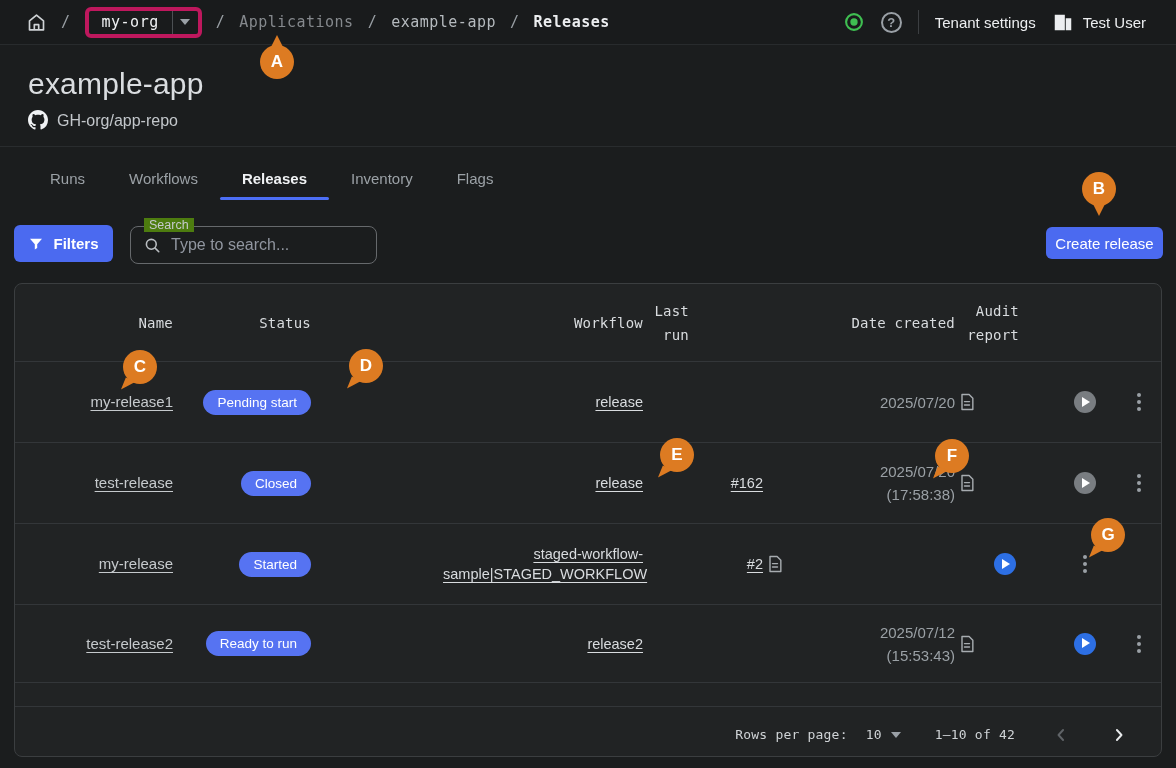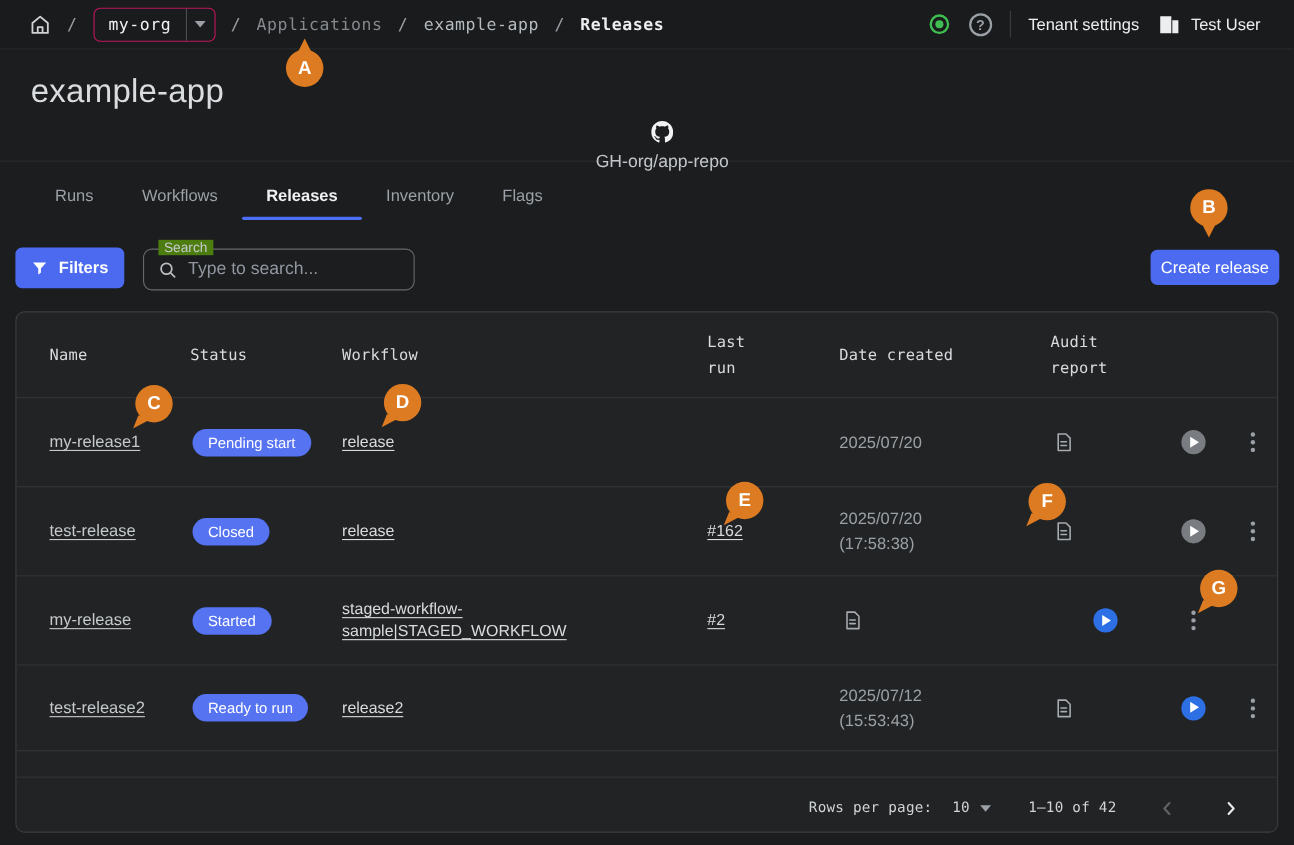--- a/index.html
+++ b/index.html
@@ -7,21 +7,21 @@
   body { font-family:"Liberation Sans", sans-serif; background:#1b1d1e; color:#e8eaec; overflow:hidden; }
   .page { position:relative; width:1176px; height:768px; background:#1b1d1e; }
   .mono { font-family:"DejaVu Sans Mono", monospace; }
 
   
   .topbar { position:absolute; top:0; left:0; width:1176px; height:45px;
             background:#191b1c; border-bottom:1px solid #282b2d;
             display:flex; align-items:center; padding:0 30px 0 26px; }
   .tb-left { display:flex; align-items:center; gap:14px; flex:1; }
   .crumb-sep { color:#9aa0a5; font-size:15px; letter-spacing:.5px; }
-  .org-select { display:flex; align-items:center; height:31px; border:1px solid #be185d;
+  .org-select { display:flex; align-items:center; height:31px; border:4px solid #be185d;
                 border-radius:6px; overflow:hidden; cursor:pointer; }
   .org-select .org-val { padding:0 13px; font-size:15px; color:#f0f2f4; letter-spacing:.5px; }
   .org-select .org-caret-box { width:26px; height:31px; display:flex; align-items:center; justify-content:center;
                 border-left:1px solid #4c5053; }
   .caret-down { width:0; height:0; border-left:5px solid transparent; border-right:5px solid transparent;
                 border-top:6px solid #9aa0a6; }
   .crumb-apps { color:#85898d; font-size:15px; letter-spacing:.5px; cursor:pointer; }
   .crumb-app  { color:#b5babe; font-size:15px; letter-spacing:.5px; cursor:pointer; }
   .crumb-cur  { color:#eceef0; font-size:15px; letter-spacing:.5px; font-weight:bold; }
   .tb-right { display:flex; align-items:center; gap:16px; }
@@ -29,21 +29,21 @@
                display:flex; align-items:center; justify-content:center; cursor:pointer; }
   .help-icon::after { content:"?"; color:#9aa0a6; font-size:13px; font-weight:bold; }
   .tb-divider { width:1px; height:24px; background:#3c3f42; }
   .tb-text { font-size:15px; color:#eceef0; cursor:pointer; }
   .user-chip { display:flex; align-items:center; gap:9px; cursor:pointer; }
 
   
   .app-header { position:absolute; top:45px; left:0; width:1176px; height:102px;
                 border-bottom:1px solid #292c2e; padding:22px 0 0 28px; }
   .app-title { font-size:30px; font-weight:500; color:#dadde0; letter-spacing:.2px; }
-  .repo-row { display:flex; align-items:center; gap:9px; margin-top:9px;flex-direction:column; }
+  .repo-row { display:flex; align-items:flex-end; gap:9px; margin-top:9px; }
   .repo-name { font-size:16px; color:#c3c7cb; }
 
   
   .tabs { position:absolute; top:157px; left:28px; display:flex; }
   .tab { height:43px; padding:0 22px; display:flex; align-items:center; justify-content:center;
          font-size:15px; color:#9ba1a6; cursor:pointer; position:relative; }
   .tab.active { color:#f0f2f4; font-weight:bold; }
   .tab.active::after { content:""; position:absolute; left:0; right:0; bottom:0; height:3px;
                        background:#4c6ef5; border-radius:2px; }
 
@@ -59,21 +59,21 @@
                   font-size:12.5px; color:#c6cacd; }
   .search-input { flex:1; background:transparent; border:none; outline:none; color:#e8eaec;
                   font-size:16px; margin-left:9px; font-family:"Liberation Sans",sans-serif; }
   .search-input::placeholder { color:#9196 9a; color:#9196a0; }
   .create-btn { position:absolute; right:13px; top:227px; width:117px; height:32px; font-weight:normal; }
 
   
   .card { position:absolute; left:14px; top:283px; width:1148px; height:474px;
           background:#212324; border:1px solid #3b3e40; border-radius:8px; overflow:hidden; }
   .grid-row { display:grid; grid-template-columns:128px 138px 332px 120px 192px 100px 60px 48px;
-              padding-left:30px; align-items:center; }
+              padding-left:30px; align-items:center;text-align:right; }
   .thead { height:77px; }
   .th { font-family:"DejaVu Sans Mono",monospace; font-size:14px; letter-spacing:.2px;
         color:#d9dcdf; line-height:24px; }
   .th.wrap-narrow { max-width:46px; }
   .th.wrap-audit  { max-width:64px; }
   .trow { height:81px; border-top:1px solid #333639; }
   .trow:nth-of-type(5) { height:78px; }
   .name-link { font-size:15px; color:#c6cacd; text-decoration:underline; text-underline-offset:3px; cursor:pointer; }
   .wf-link, .run-link { font-size:14.5px; color:#d9dcdf; text-decoration:underline;
                         text-underline-offset:3px; cursor:pointer; display:inline-block; }

